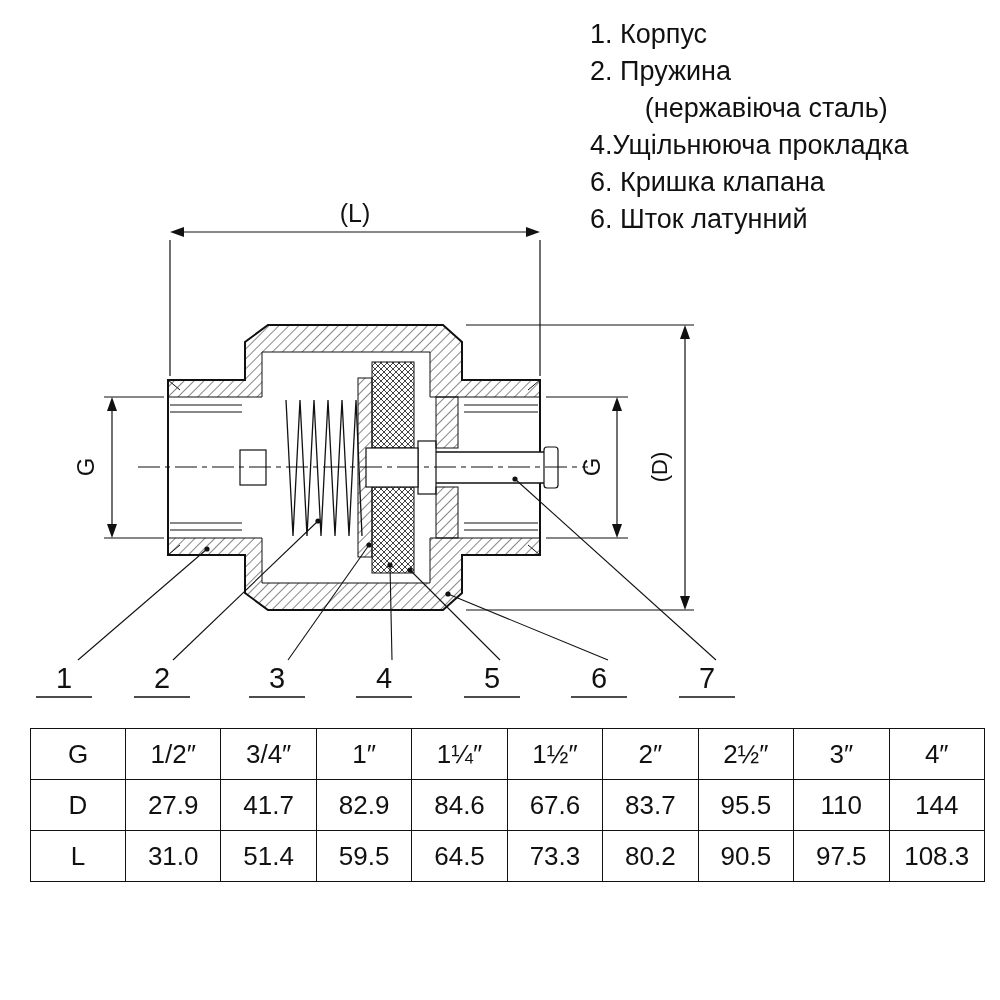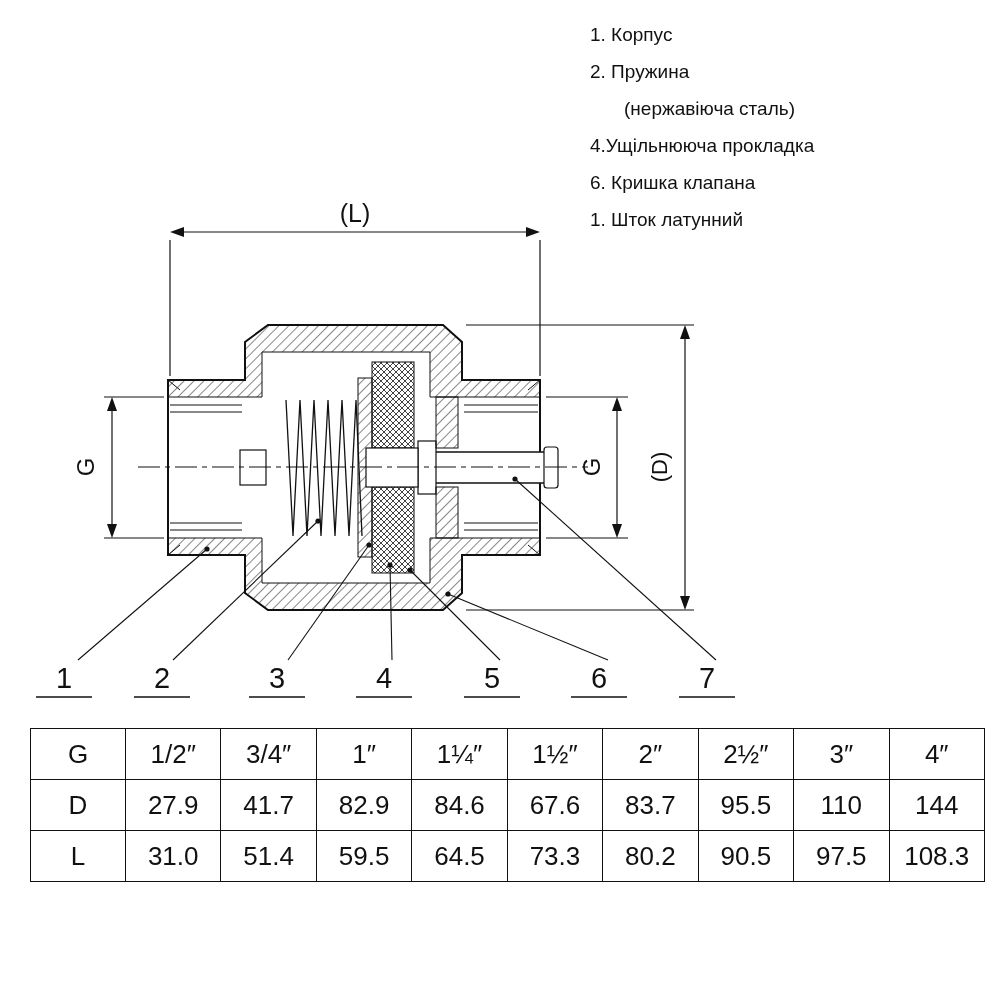--- a/index.html
+++ b/index.html
@@ -5,23 +5,23 @@
   * { margin: 0; padding: 0; box-sizing: border-box; }
   html, body {
     width: 1000px; height: 1000px;
     background: #ffffff;
     font-family: "Liberation Sans", sans-serif;
     color: #111111;
   }
   .page { position: relative; width: 1000px; height: 1000px; background: #fff; overflow: hidden; }
 
   
-  .legend { position: absolute; left: 590px; top: 16px; font-size: 19px; line-height: 37px; }
+  .legend { position: absolute; left: 590px; top: 16px; font-size: 27px; line-height: 37px; }
   .legend-line { white-space: nowrap; }
-  .legend-line.indent { padding-left: 34px; }
+  .legend-line.indent { padding-left: 34px; text-align: center; }
 
   
   svg.drawing { position: absolute; left: 0; top: 0; }
   svg.drawing text { font-family: "Liberation Sans", sans-serif; fill: #111; }
 
   
   .dims-table {
     position: absolute; left: 30px; top: 728px; width: 955px;
     border-collapse: collapse; table-layout: fixed;
     font-size: 26px;
@@ -37,21 +37,21 @@
 <body>
 
 <div class="page">
 
   <div class="legend">
     <div class="legend-line">1. Корпус</div>
     <div class="legend-line">2. Пружина</div>
     <div class="legend-line indent">(нержавіюча сталь)</div>
     <div class="legend-line">4.Ущільнююча прокладка</div>
     <div class="legend-line">6. Кришка клапана</div>
-    <div class="legend-line">1. Шток латунний</div>
+    <div class="legend-line">6. Шток латунний</div>
   </div>
 
   <svg class="drawing" width="1000" height="720" viewBox="0 0 1000 720">
     <defs>
       <pattern id="hatch" width="7" height="7" patternUnits="userSpaceOnUse" patternTransform="rotate(45)">
         <line x1="0" y1="0" x2="0" y2="7" stroke="#111" stroke-width="1"></line>
       </pattern>
       <pattern id="xhatch" width="6" height="6" patternUnits="userSpaceOnUse">
         <path d="M0,0 L6,6 M6,0 L0,6" stroke="#111" stroke-width="0.8" fill="none"></path>
       </pattern>

